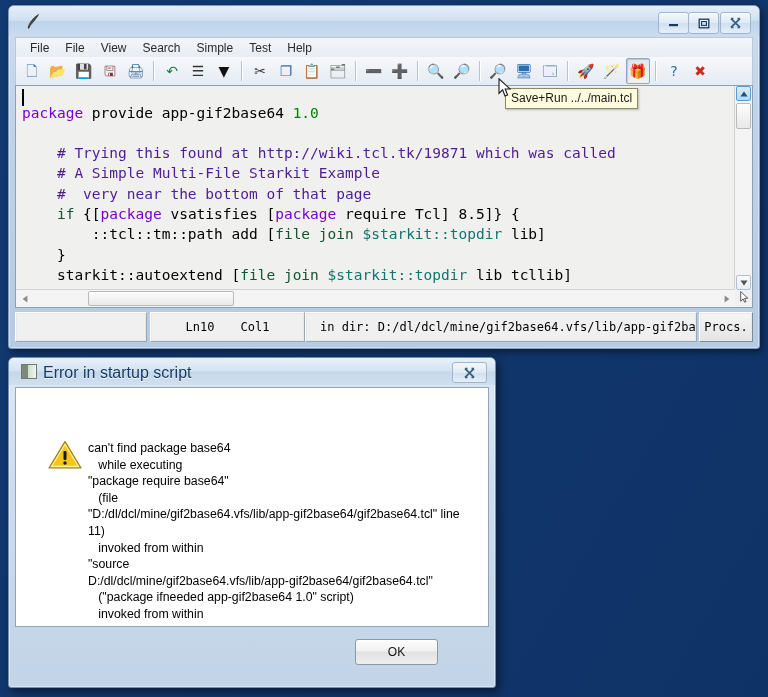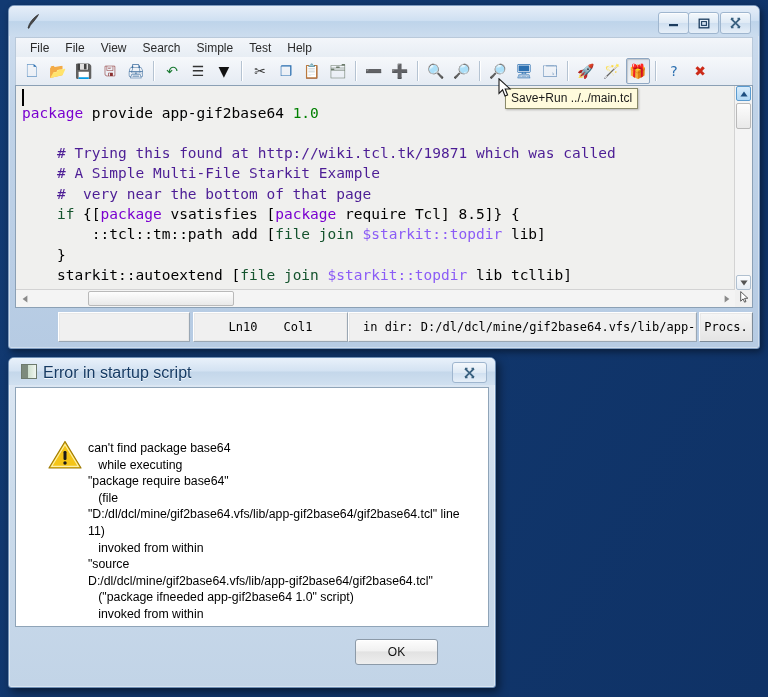--- a/index.html
+++ b/index.html
@@ -103,21 +103,21 @@
   }
   #code{
     position:absolute;left:6px;top:2px;
     font-family:"DejaVu Sans Mono","Liberation Mono",monospace;
     font-size:14.5px;line-height:20.3px;white-space:pre;
     color:#000;
   }
   .k{color:#14532d;}      
   .kv{color:#7a00d0;}     
   .cm{color:#4c1d95;}     
-  .var{color:#8b5cf6;text-align:right;}    
+  .var{color:#0f766e;text-align:right;}    
   .num{color:#008000;margin-top:26px;}
   #caret{
     position:absolute;left:6px;top:3px;width:2px;height:17px;background:#000;
   }
   
   #vscroll{
     position:absolute;right:0;top:0;width:17px;bottom:17px;
     background:#f4f4f4;border-left:1px solid #d3d3d3;
   }
   .sb-arrow{
@@ -154,21 +154,21 @@
   #corner-box{
     position:absolute;right:0;bottom:0;width:17px;height:17px;background:#f0f0f0;
   }
   #mouse-cursor2{
     position:absolute;right:3px;bottom:2px;font-size:11px;color:#444;
   }
 
   
   #statusbar{
     position:absolute;left:6px;right:6px;bottom:6px;height:30px;
-    display:flex;align-items:stretch;margin-left:43px;
+    display:flex;align-items:stretch;
   }
   .sb-cell{
     border:1px solid;border-color:#fff #9aa7b4 #9aa7b4 #fff;
     background:#f0f0f0;
     box-shadow:0 0 0 1px #e8e8e8 inset;
     display:flex;align-items:center;
     font-family:"DejaVu Sans Mono","Liberation Mono",monospace;
     font-size:12px;color:#000;box-sizing:border-box;
   }
   #sb-blank{width:132px;margin-right:3px;}

